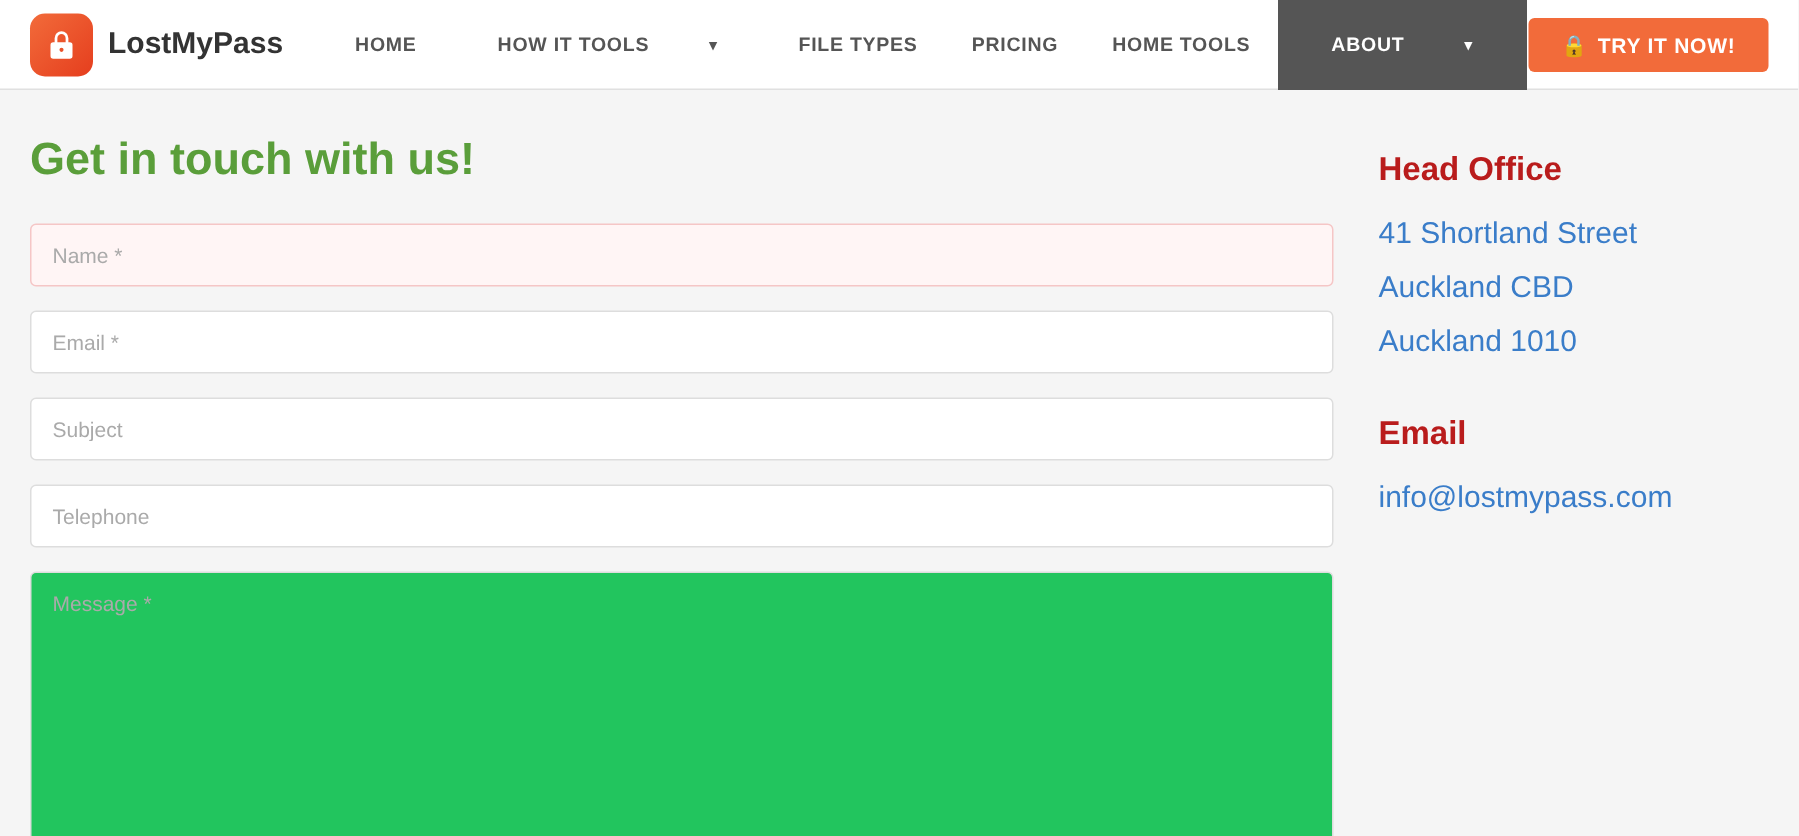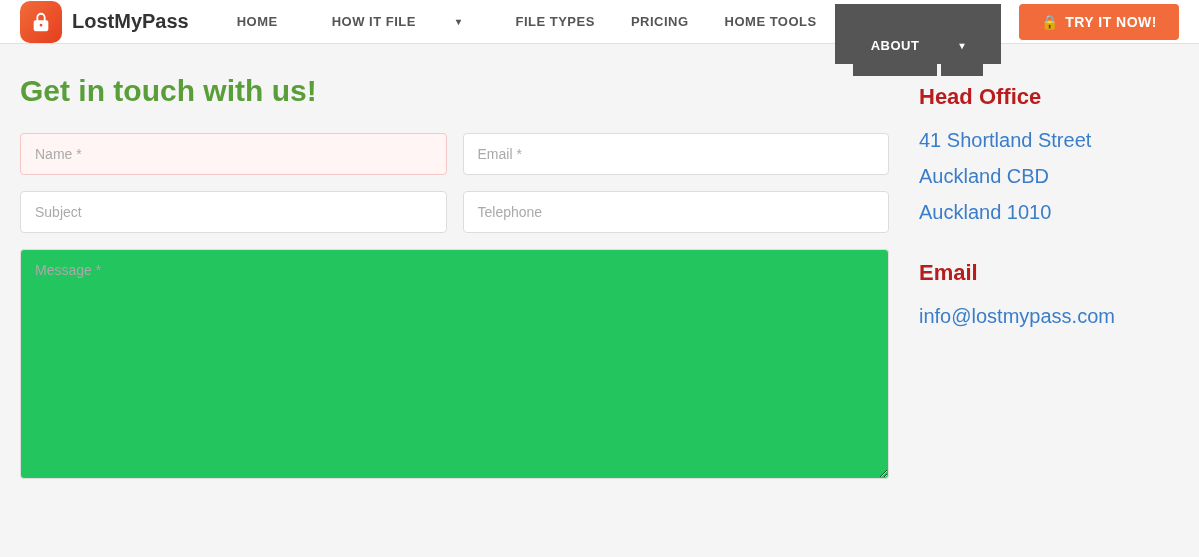--- a/index.html
+++ b/index.html
@@ -4,21 +4,21 @@
   <style>
     * { box-sizing: border-box; margin: 0; padding: 0; }
     body { font-family: 'Segoe UI', Arial, sans-serif; background: #f5f5f5; color: #333; }
 
     
     .navbar {
       display: flex;
       align-items: center;
       background: #fff;
       border-bottom: 1px solid #e0e0e0;
-      height: 44px;
+      height: 60px;
       padding: 0 20px;
     }
     .navbar-brand {
       display: flex;
       align-items: center;
       gap: 10px;
       margin-right: 30px;
       text-decoration: none;
     }
     .brand-icon {
@@ -51,21 +51,20 @@
       font-weight: 600;
       color: #555;
       text-decoration: none;
       letter-spacing: 0.5px;
       cursor: pointer;
       white-space: nowrap;
     }
     .navbar-nav li.active a, .navbar-nav li.active span {
       background: #555;
       color: #fff;
-      margin-top: 24px;
     }
     .navbar-nav .dropdown-arrow {
       font-size: 10px;
       margin-left: 4px;
     }
     .navbar-cta {
       margin-left: auto;
     }
     .btn-try {
       background: #f26b3a;
@@ -96,20 +95,21 @@
     .page-title {
       font-size: 30px;
       font-weight: 700;
       color: #5a9e3a;
       margin-bottom: 25px;
     }
     .form-row {
       display: flex;
       gap: 16px;
       margin-bottom: 16px;
+      flex-direction: column;
     }
     .form-group {
       flex: 1;
     }
     .form-input {
       width: 100%;
       padding: 12px 14px;
       border: 1px solid #ddd;
       border-radius: 4px;
       font-size: 14px;
@@ -167,21 +167,21 @@
     </div>
     <span class="brand-name">LostMyPass</span>
   </a>
 
   <ul class="navbar-nav">
     <li>
       <a>HOME</a>
     </li>
     <li>
       <span>
-        <span>HOW IT FILE</span>
+        <span>HOW IT TOOLS</span>
         <span class="dropdown-arrow">▾</span>
       </span>
     </li>
     <li>
       <a>FILE TYPES</a>
     </li>
     <li>
       <a>PRICING</a>
     </li>
     <li>

